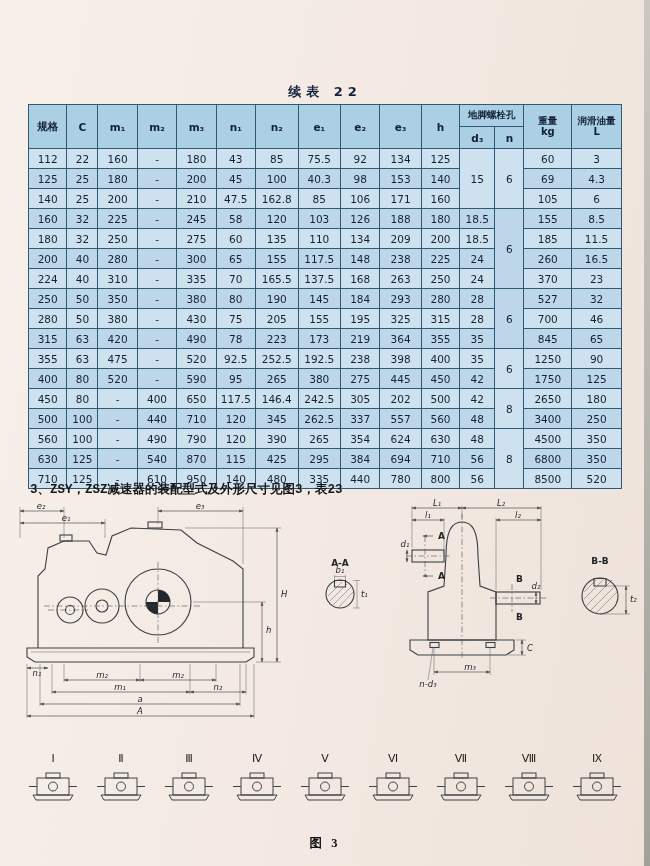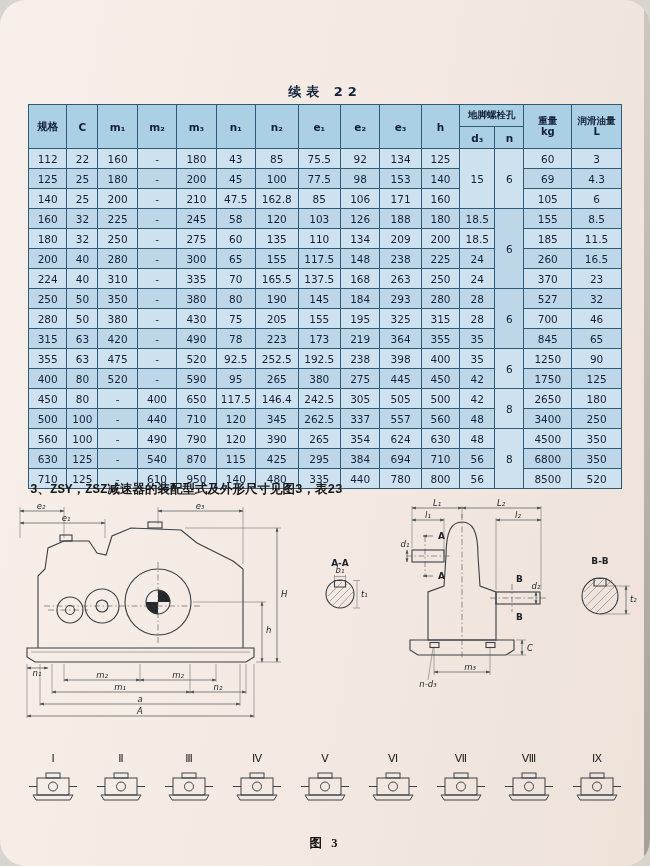--- a/index.html
+++ b/index.html
@@ -1,19 +1,19 @@
 <!DOCTYPE html>
 <html style="--page-bg: #f3e9e2; --table-border: #2e5a78; --table-header-bg: #abcfe3; --row-bg-a: #cde1ee; --row-bg-b: #bdd7e9; --ink: #15233c; --drawing-ink: #3a4045;"><head>
 <meta charset="utf-8">
 <style>
   html,body{margin:0;padding:0;}
   body{background:#d8d4d0;font-family:"DejaVu Sans","Liberation Sans",sans-serif;}
   .page{position:relative;width:650px;height:866px;margin:0 auto;overflow:hidden;
         background:linear-gradient(100deg,#f7efe9 0%,#f3e9e2 55%,#eee2d9 100%);
-        color:var(--ink,#15233c);border-radius:26px;}
+        color:var(--ink,#15233c);}
   .page::after{content:"";position:absolute;top:0;right:0;width:6px;height:100%;
         background:linear-gradient(180deg,#cbc7c1,#a39f99);}
   .table-title{position:absolute;top:83px;left:0;width:100%;text-align:center;
         font-size:13px;font-weight:bold;letter-spacing:5px;color:#13223c;}
   table.spec{position:absolute;top:104px;left:28px;width:594px;border-collapse:collapse;table-layout:fixed;}
   .spec th,.spec td{border:1px solid var(--table-border,#2e5a78);text-align:center;vertical-align:middle;
         color:#122138;overflow:hidden;white-space:nowrap;}
   .spec th{background:var(--table-header-bg,#abcfe3);font-weight:bold;font-size:10.5px;height:21px;padding:0;}
   .spec th .t{font-size:9.5px;line-height:1.15;font-weight:bold;}
   .spec th .u{font-size:10px;line-height:1.1;font-weight:bold;}
@@ -110,21 +110,21 @@
           <td>3</td>
         </tr>
         <tr>
           <td>125</td>
           <td>25</td>
           <td>180</td>
           <td>-</td>
           <td>200</td>
           <td>45</td>
           <td>100</td>
-          <td>77.5</td>
+          <td>40.3</td>
           <td>98</td>
           <td>153</td>
           <td>140</td>
           <td>69</td>
           <td>4.3</td>
         </tr>
         <tr>
           <td>140</td>
           <td>25</td>
           <td>200</td>
@@ -289,21 +289,21 @@
         <tr>
           <td>450</td>
           <td>80</td>
           <td>-</td>
           <td>400</td>
           <td>650</td>
           <td>117.5</td>
           <td>146.4</td>
           <td>242.5</td>
           <td>305</td>
-          <td>505</td>
+          <td>202</td>
           <td>500</td>
           <td>42</td>
           <td rowspan="2">8</td>
           <td>2650</td>
           <td>180</td>
         </tr>
         <tr>
           <td>500</td>
           <td>100</td>
           <td>-</td>

